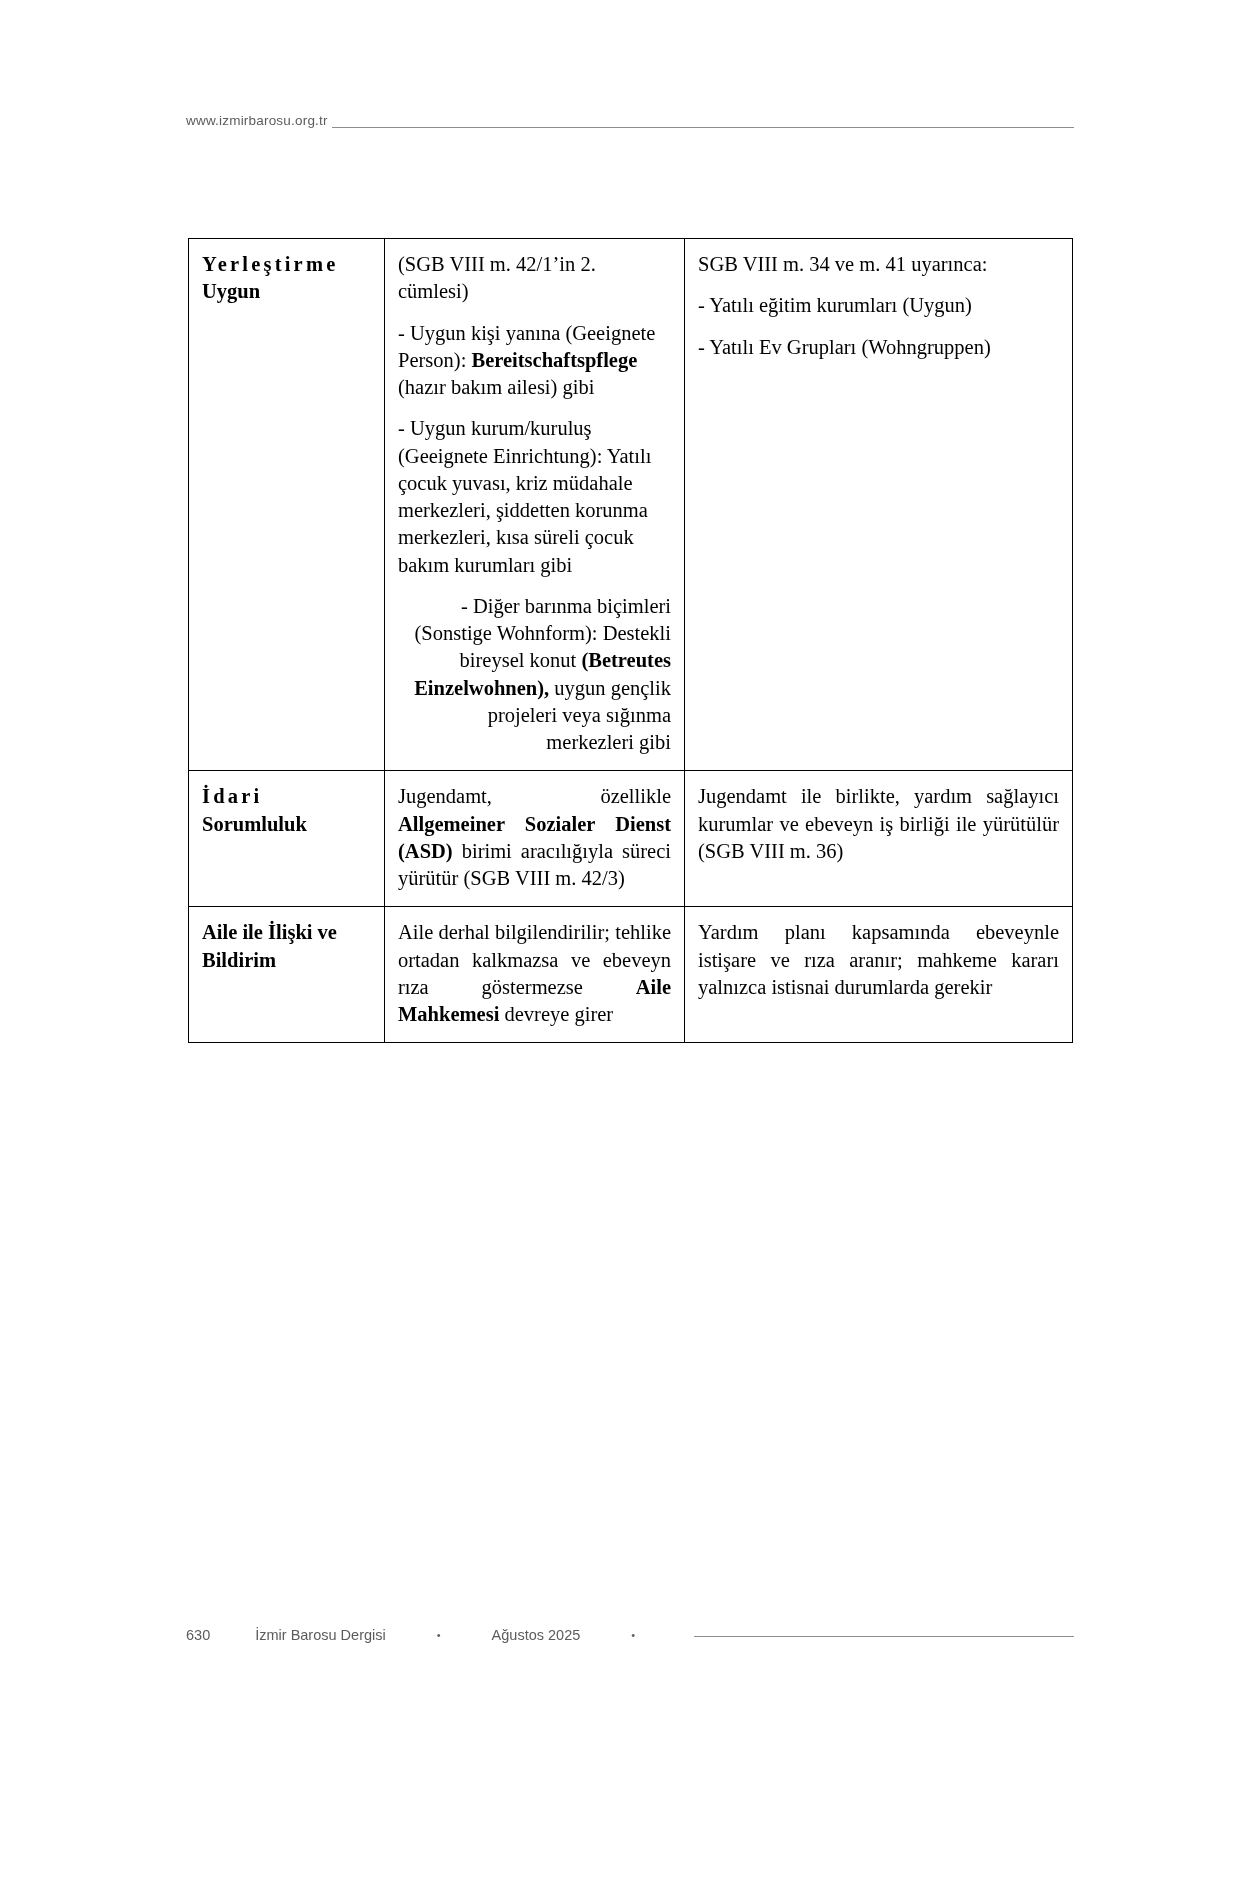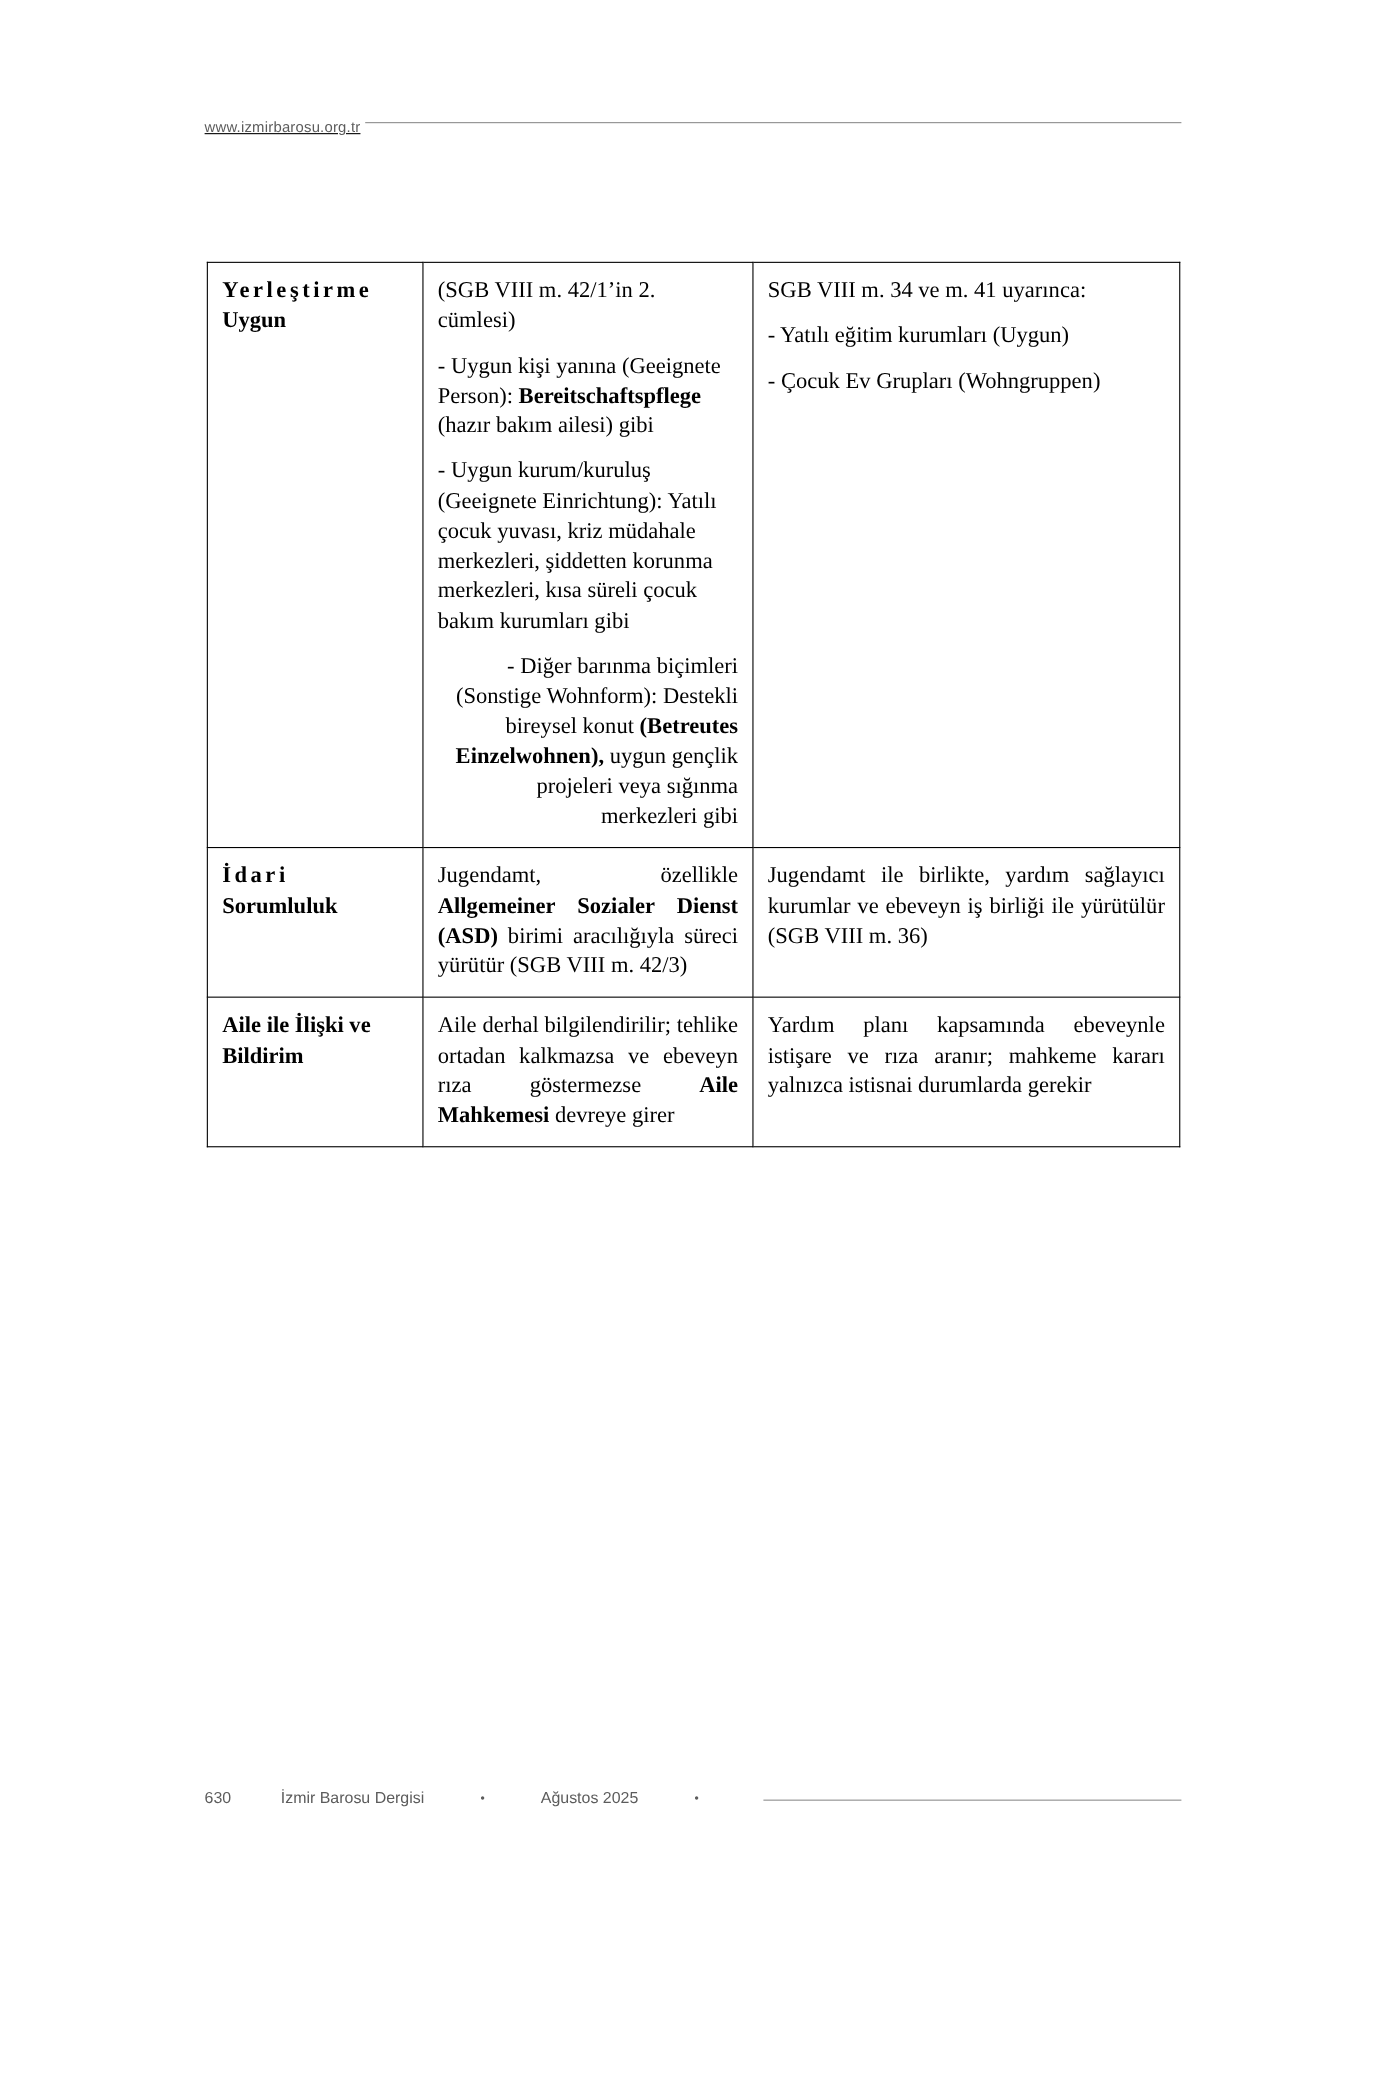--- a/index.html
+++ b/index.html
@@ -25,22 +25,21 @@
   }
 
   
   .header {
     position: absolute;
     top: 108px;
     left: 186px;
     width: 888px;
     height: 20px;
     display: flex;
-    align-items: flex-start;
-    text-decoration: underline;
+    align-items: flex-end;
   }
   .header-url {
     font-family: "Liberation Sans", sans-serif;
     font-size: 13.5px;
     letter-spacing: 0.2px;
     color: #5c5c5c;
     white-space: nowrap;
   }
   .header-rule {
     flex: 1 1 auto;
@@ -147,21 +146,21 @@
           </td>
           <td>
             <p class="p">(SGB VIII m. 42/1’in 2. cümlesi)</p>
             <p class="p">- Uygun kişi yanına (Geeignete Person): <b>Bereitschaftspflege</b> (hazır bakım ailesi) gibi</p>
             <p class="p">- Uygun kurum/kuruluş (Geeignete Einrichtung): Yatılı çocuk yuvası, kriz müdahale merkezleri, şiddetten korunma merkezleri, kısa süreli çocuk bakım kurumları gibi</p>
             <p class="p">- Diğer barınma biçimleri (Sonstige Wohnform): Destekli bireysel konut <b>(Betreutes Einzelwohnen),</b> uygun gençlik projeleri veya sığınma merkezleri gibi</p>
           </td>
           <td>
             <p class="p">SGB VIII m. 34 ve m. 41 uyarınca:</p>
             <p class="p jst">- Yatılı eğitim kurumları (Uygun)</p>
-            <p class="p jst">- Çocuk Ev Grupları (Wohngruppen)</p>
+            <p class="p jst">- Yatılı Ev Grupları (Wohngruppen)</p>
           </td>
         </tr>
 
         <tr>
           <td class="cell-head">
             <span class="spread">İdari</span>
             <span>Sorumluluk</span>
           </td>
           <td>
             <p class="p jst">Jugendamt, özellikle <b>Allgemeiner Sozialer Dienst (ASD)</b> birimi aracılığıyla süreci yürütür (SGB VIII m. 42/3)</p>

